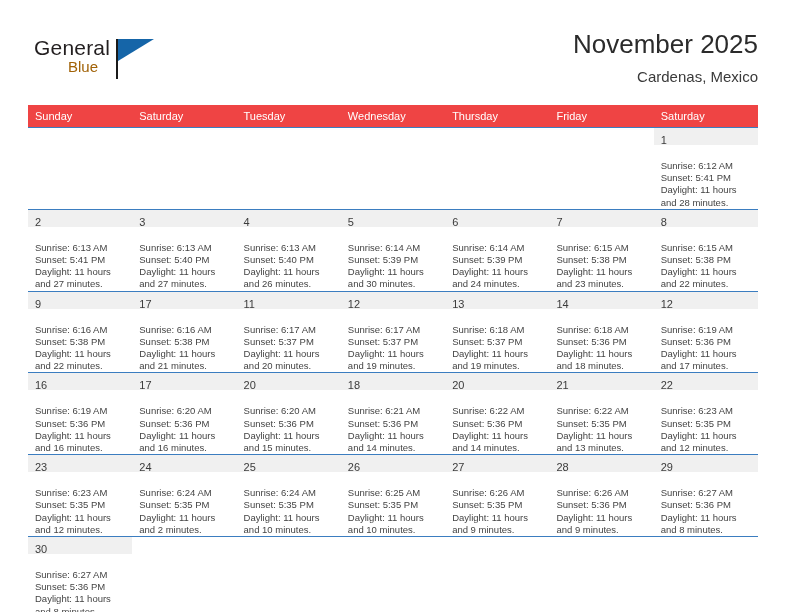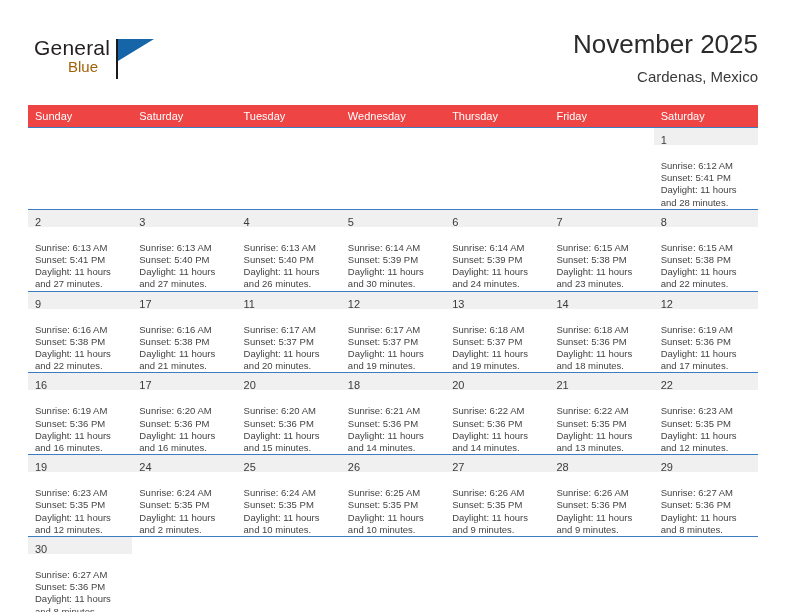--- a/index.html
+++ b/index.html
@@ -463,21 +463,21 @@
                 <div class="cell-line">Sunset: 5:35 PM</div>
                 <div class="cell-line">Daylight: 11 hours</div>
                 <div class="cell-line">and 12 minutes.</div>
               </div>
             </div>
           </td>
         </tr>
         <tr class="week-row">
           <td>
             <div class="cell filled">
-              <div class="daynum-band"><span class="daynum">19</span></div>
+              <div class="daynum-band"><span class="daynum">23</span></div>
               <div class="cell-lines">
                 <div class="cell-line">Sunrise: 6:23 AM</div>
                 <div class="cell-line">Sunset: 5:35 PM</div>
                 <div class="cell-line">Daylight: 11 hours</div>
                 <div class="cell-line">and 12 minutes.</div>
               </div>
             </div>
           </td>
           <td>
             <div class="cell filled">

